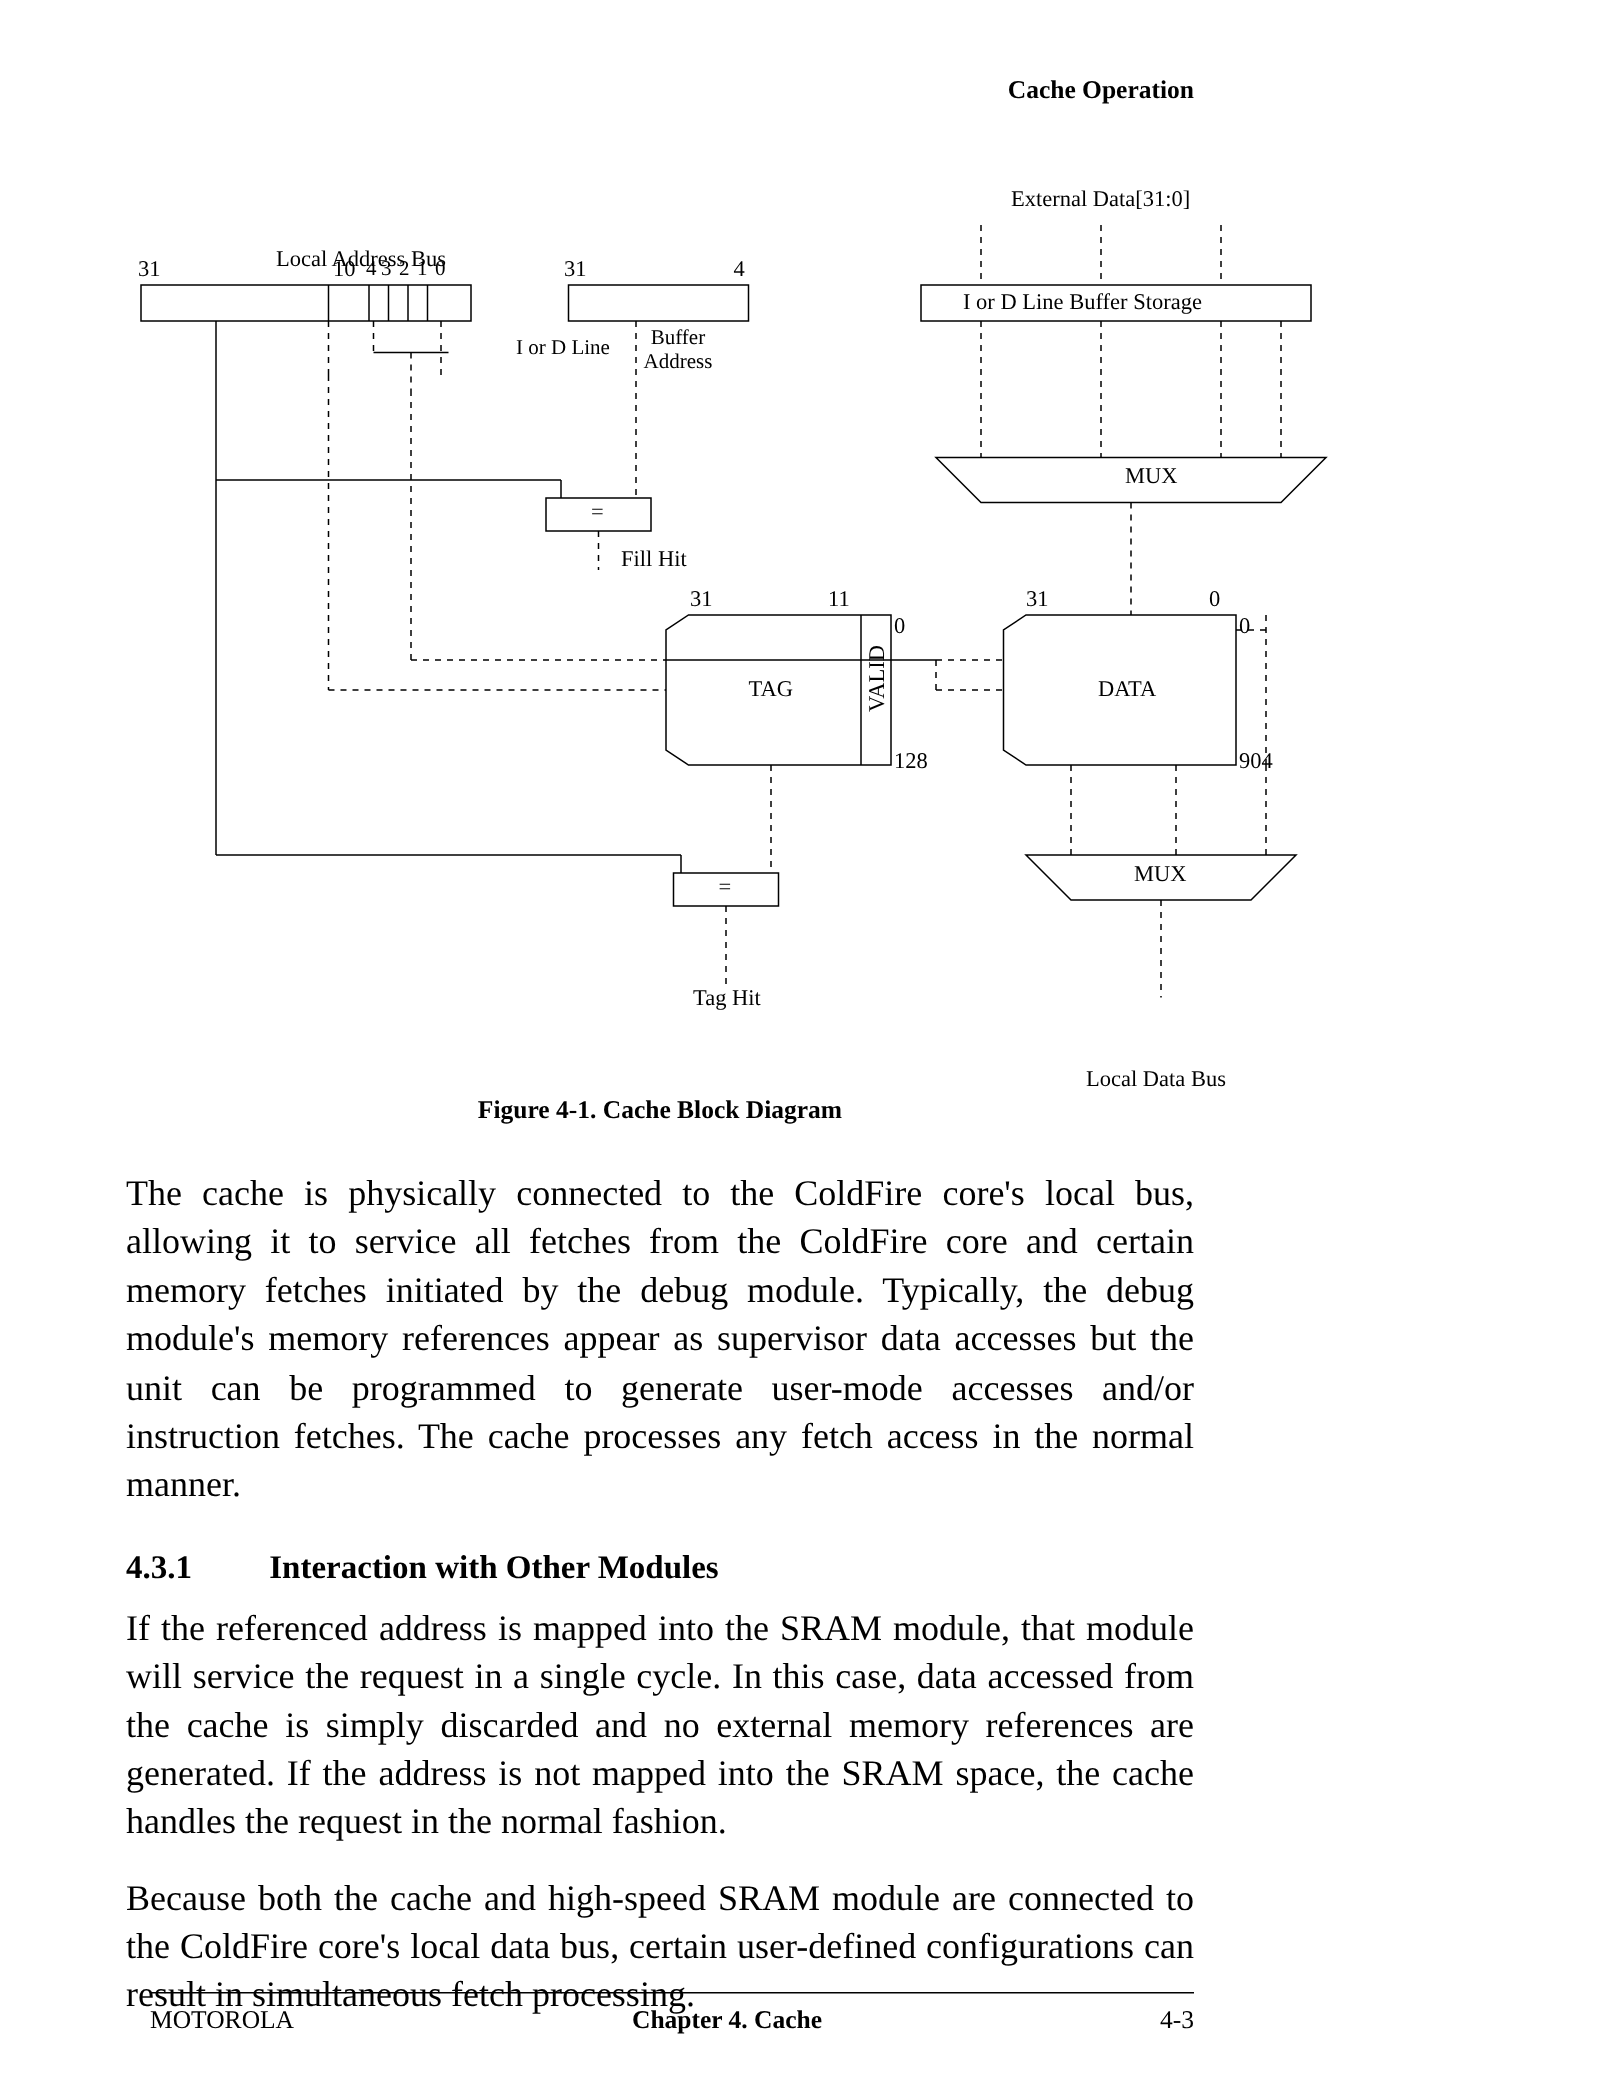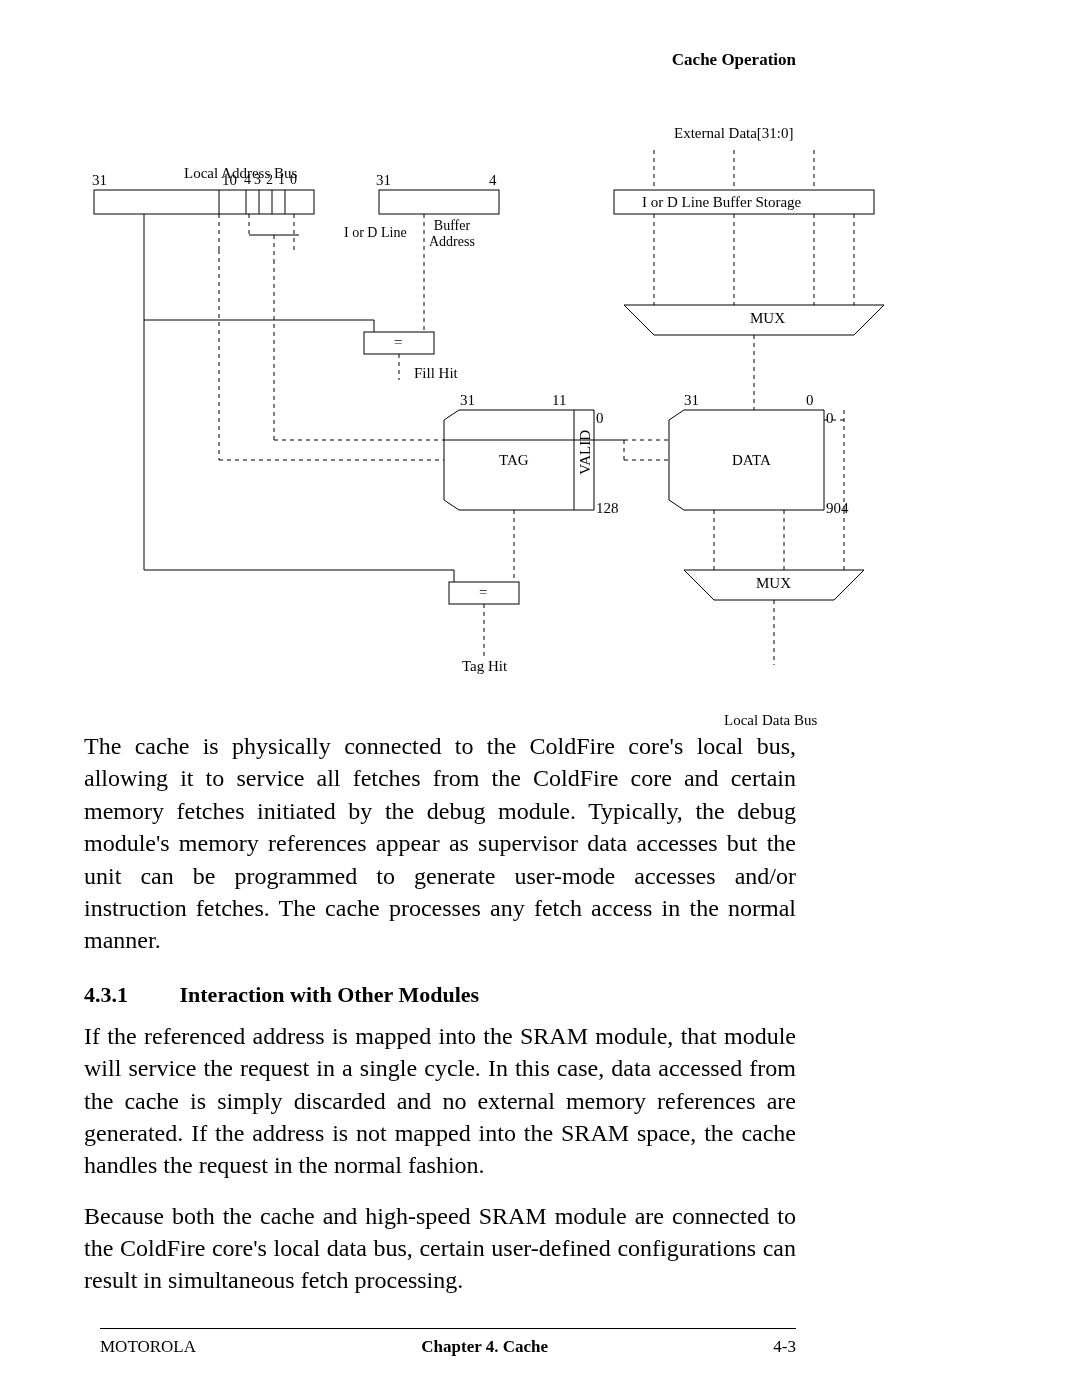--- a/index.html
+++ b/index.html
@@ -199,20 +199,21 @@
     <span class="lbl" style="left:512px; top:390px;">128</span>
     <span class="lbl" style="left:742px; top:390px;">904</span>
 
     <span class="lbl" style="left:395px; top:474px;">=</span>
     <span class="lbl" style="left:672px; top:465px;">MUX</span>
 
     <span class="lbl" style="left:378px; top:548px;">Tag Hit</span>
     <span class="lbl" style="left:640px; top:558px;margin-top:44px;">Local Data Bus</span>
   </div>
 
+  <div class="fig-caption">Figure 4-1. Cache Block Diagram</div>
 
 
   <p class="body">The cache is physically connected to the ColdFire core's local bus, allowing it to service all fetches from the ColdFire core and certain memory fetches initiated by the debug module. Typically, the debug module's memory references appear as supervisor data accesses but the unit can be programmed to generate user-mode accesses and/or instruction fetches. The cache processes any fetch access in the normal manner.</p>
 
   <h3 class="subsection">
     <span class="num">4.3.1</span>
     <span>Interaction with Other Modules</span>
   </h3>
 
   <p class="body">If the referenced address is mapped into the SRAM module, that module will service the request in a single cycle. In this case, data accessed from the cache is simply discarded and no external memory references are generated. If the address is not mapped into the SRAM space, the cache handles the request in the normal fashion.</p>

